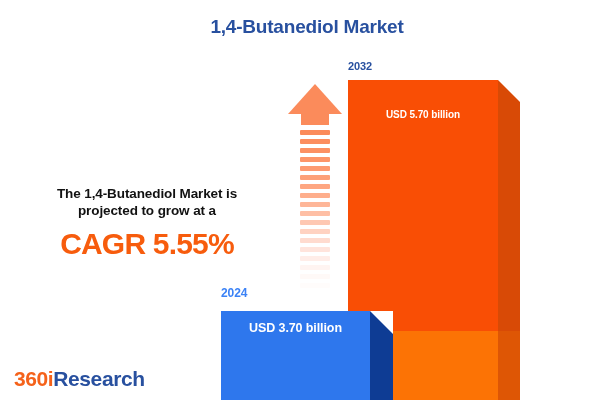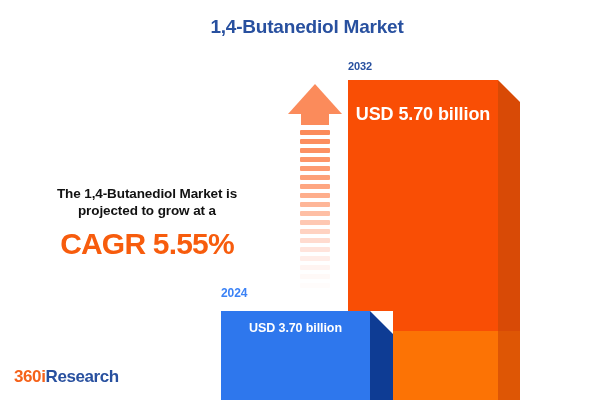--- a/index.html
+++ b/index.html
@@ -147,21 +147,21 @@
     width: 22px; height: 69px;
     background: #de5605;
   }
   #bar-2032-value {
     position: absolute;
     left: 0; top: 20px;
     width: 150px; height: 68px;
     display: flex;
     align-items: center;
     justify-content: center;
-    font-size: 18px;
+    font-size: 10px;
     font-weight: bold;
     color: #ffffff;
     letter-spacing: -0.1px;
     white-space: nowrap;
   }
 
   
   #bar-2024 { left: 221px; top: 286px; width: 180px; height: 114px; }
   #bar-2024-label {
     position: absolute;
@@ -202,21 +202,21 @@
     color: #ffffff;
     letter-spacing: -0.1px;
     white-space: nowrap;
   }
 
   
   #logo {
     position: absolute;
     left: 14px;
     top: 367px;
-    font-size: 17px;
+    font-size: 21px;
     font-weight: bold;
     letter-spacing: -0.4px;
     white-space: nowrap;
   }
   #logo-mark { color: #f5621a; }
   #logo-word { color: #28509f; }
 </style>
 </head>
 <body>
 

